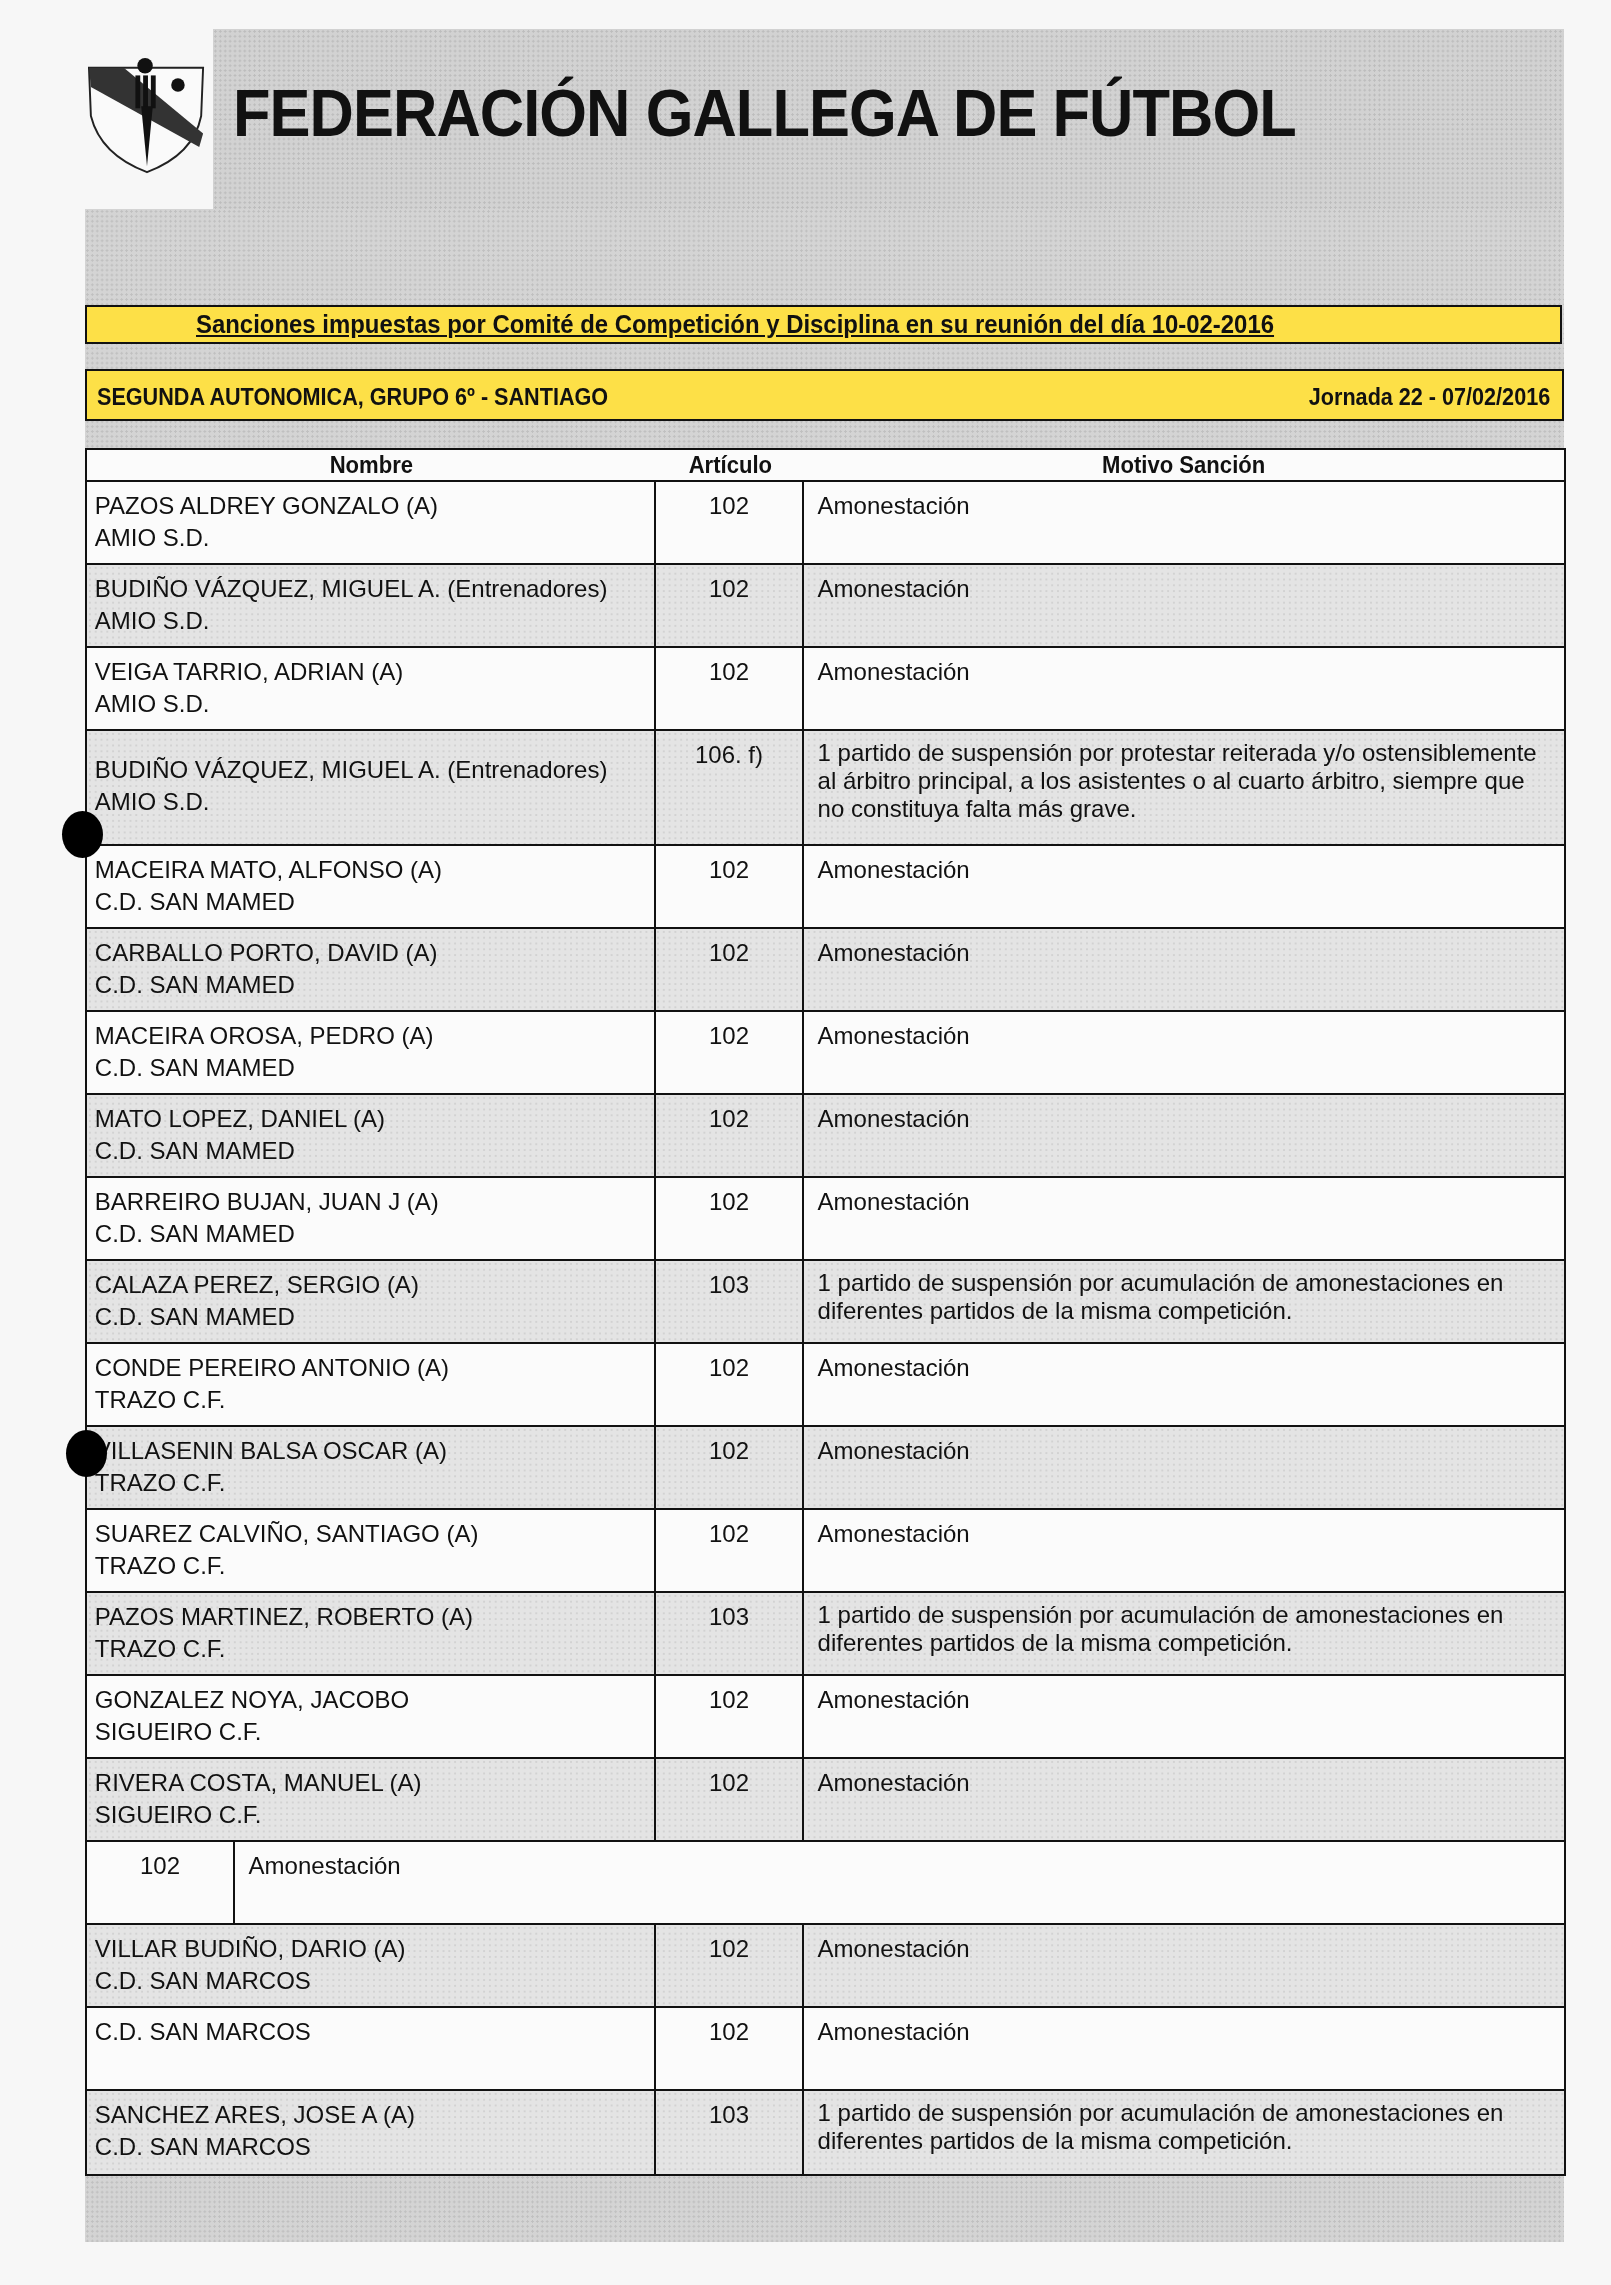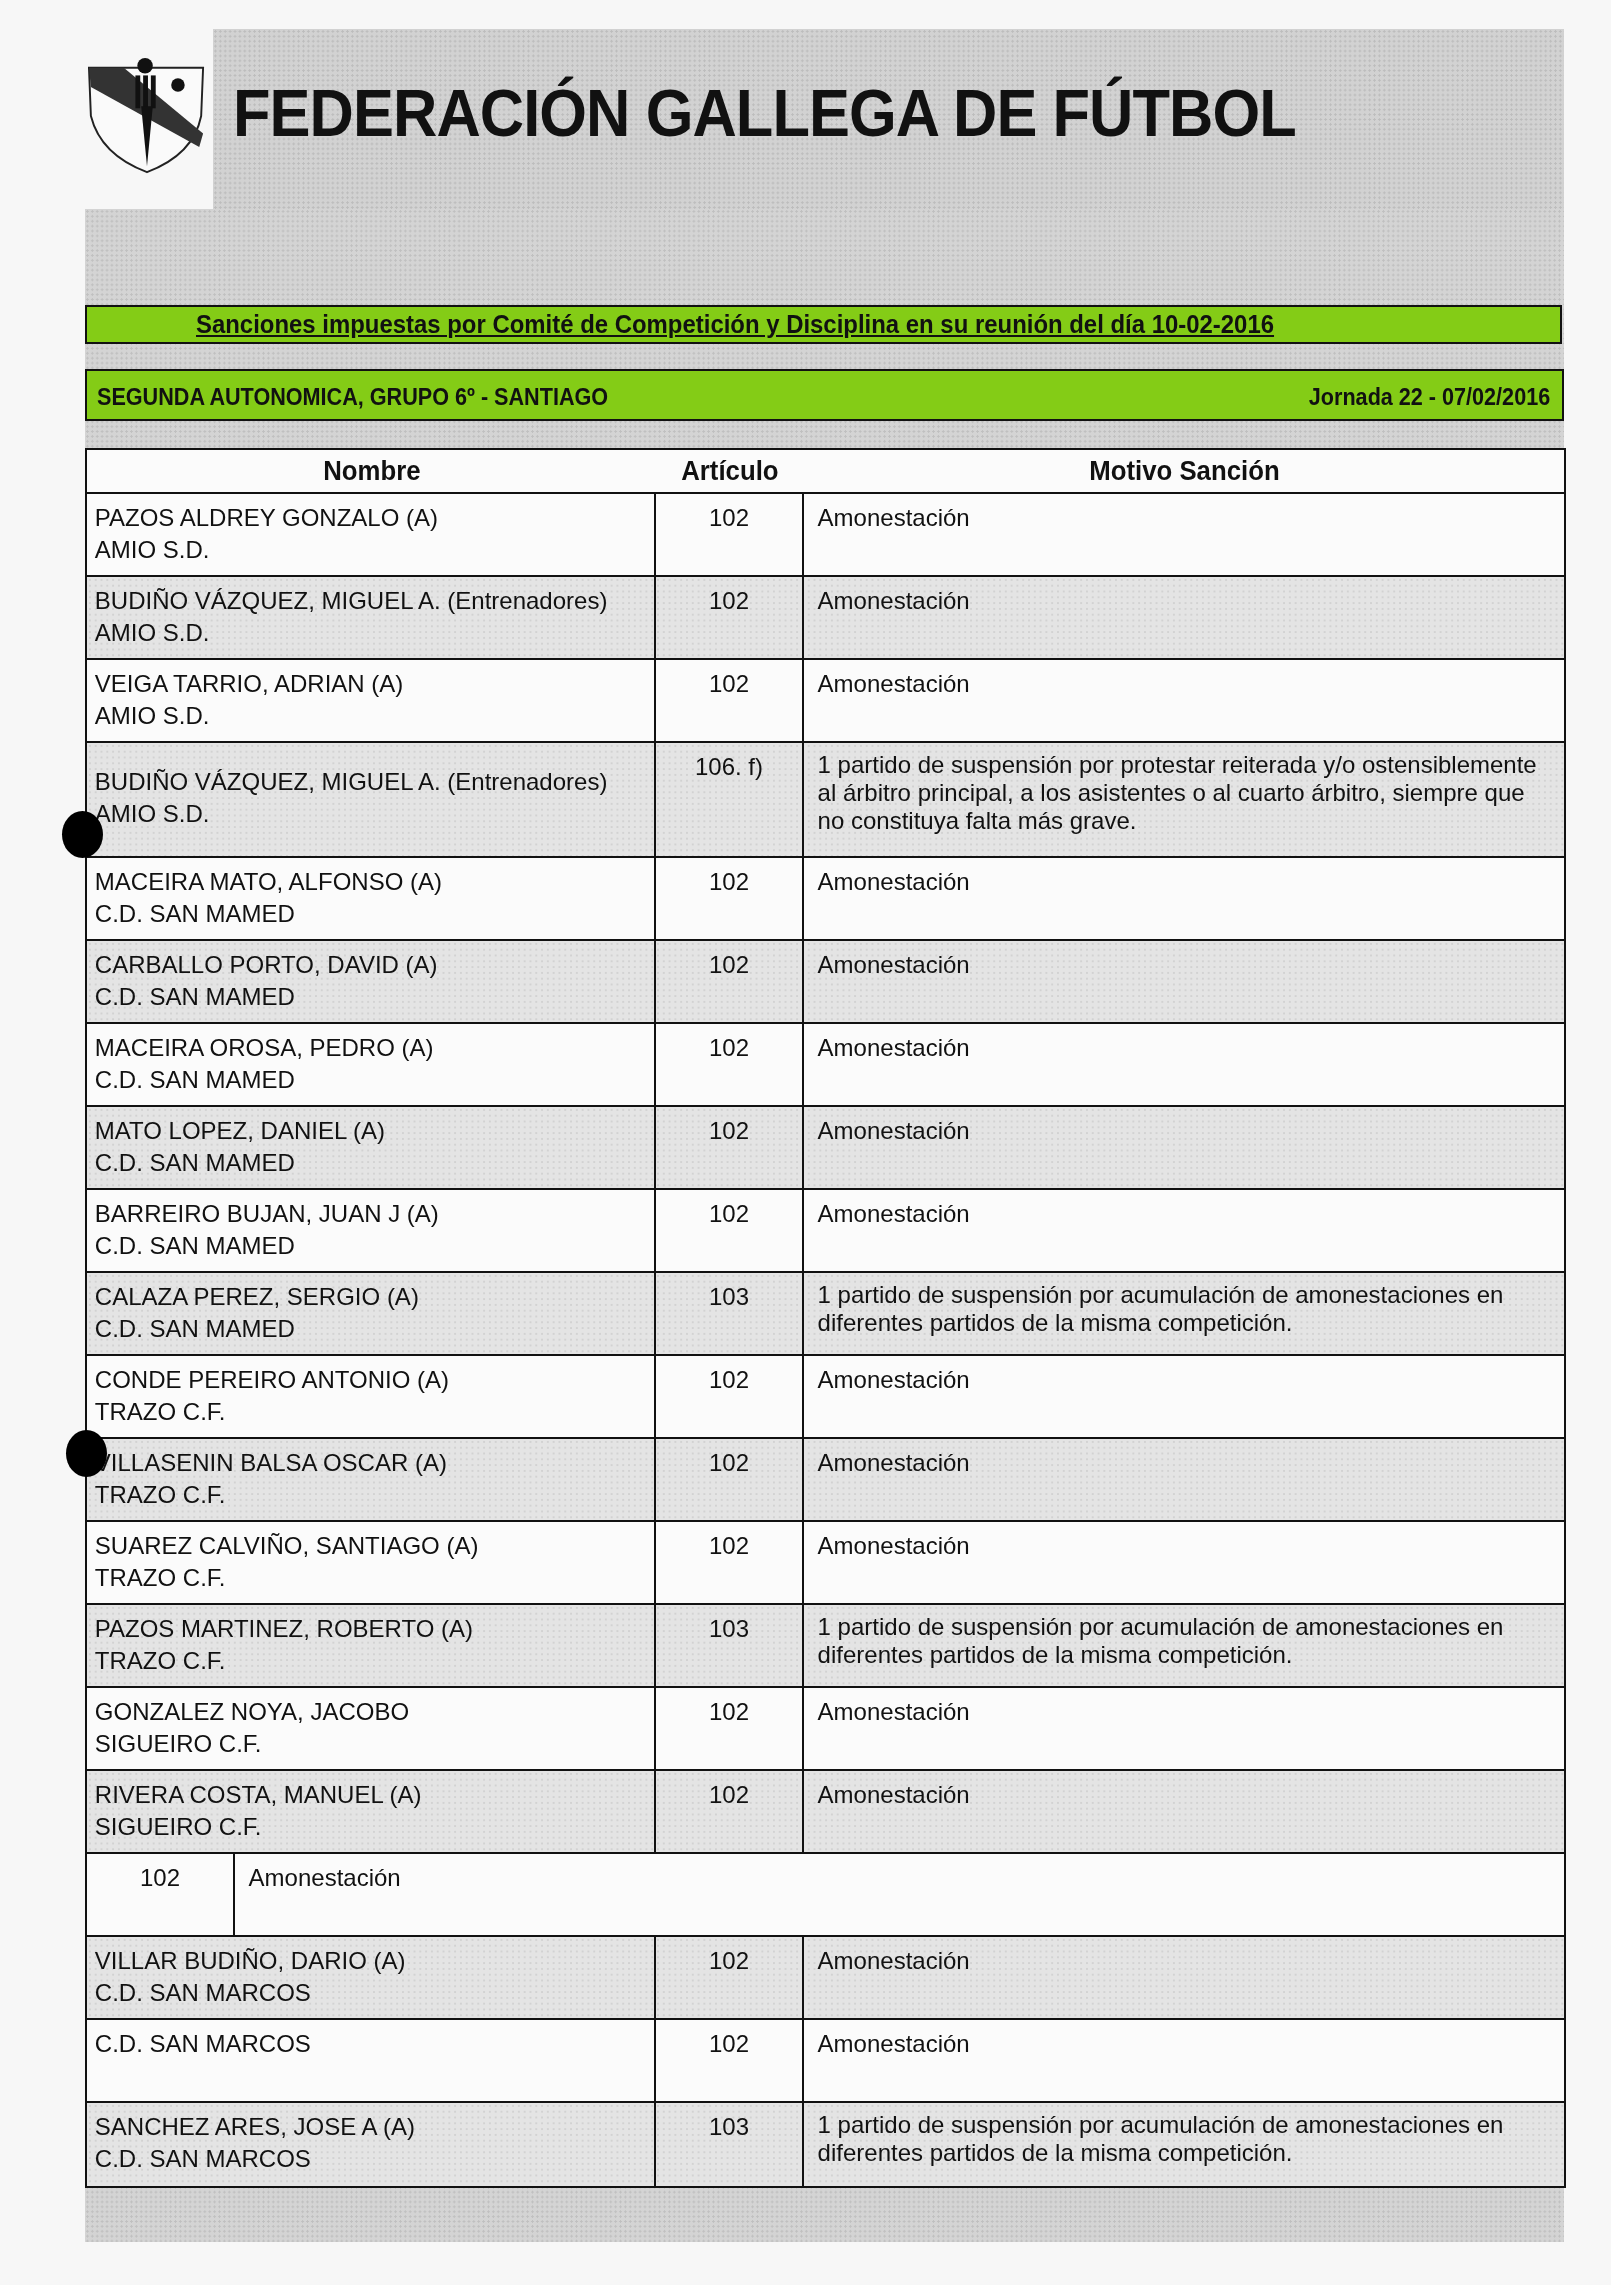--- a/index.html
+++ b/index.html
@@ -24,21 +24,21 @@
   .logo {
     position:absolute; left:85px; top:58px; width:124px; height:118px;
   }
   .main-title {
     position:absolute; left:233px; top:80px;
     font-size:66px; font-weight:bold; letter-spacing:-1px;
     line-height:1; color:#111; white-space:nowrap;
     transform:scaleX(0.93); transform-origin:left top;
   }
   .box {
-    position:absolute; background:#84cc16; border:2.9px solid #111; box-sizing:border-box;
+    position:absolute; background:#fde047; border:2.9px solid #111; box-sizing:border-box;
   }
   .sanciones-box { left:85px; top:305px; width:1477px; height:39px; }
   .sanciones-text {
     position:absolute; left:109px; top:1.9px; font-size:26px; font-weight:bold;
     text-decoration:underline; white-space:nowrap;
     transform:scaleX(0.92); transform-origin:left top;
   }
   .segunda-box { left:85px; top:369px; width:1479px; height:52px;text-align:right; }
   .segunda-text {
     position:absolute; left:9.7px; top:11.6px; font-size:24px; font-weight:bold; white-space:nowrap;
@@ -46,22 +46,22 @@
   }
   .jornada-text {
     position:absolute; right:11.6px; top:11.6px; font-size:24px; font-weight:bold; white-space:nowrap;
     transform:scaleX(0.9); transform-origin:right top;
   }
   .table {
     position:absolute; left:85px; top:448px; width:1481px;
     border:2.9px solid #111; box-sizing:border-box; background:#fbfbfb;
   }
   .thead {
-    height:44px; display:flex; border-bottom:2.9px solid #111; box-sizing:border-box;
-    font-weight:bold; font-size:28px;
+    height:32px; display:flex; border-bottom:2.9px solid #111; box-sizing:border-box;
+    font-weight:bold; font-size:24px;
   }
   .th { display:flex; align-items:center; justify-content:center; }
   .th span { transform:scaleX(0.92); display:inline-block; }
   .c1 { width:569px; }
   .c2 { width:148px; }
   .c3 { flex:1; }
   .row {
     display:flex; border-bottom:2.9px solid #111; box-sizing:border-box; height:83px;
     font-size:24px; line-height:32px;
   }

